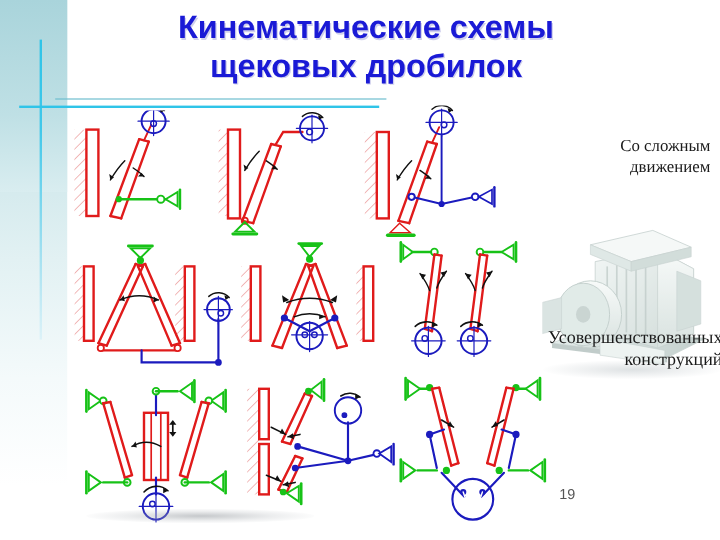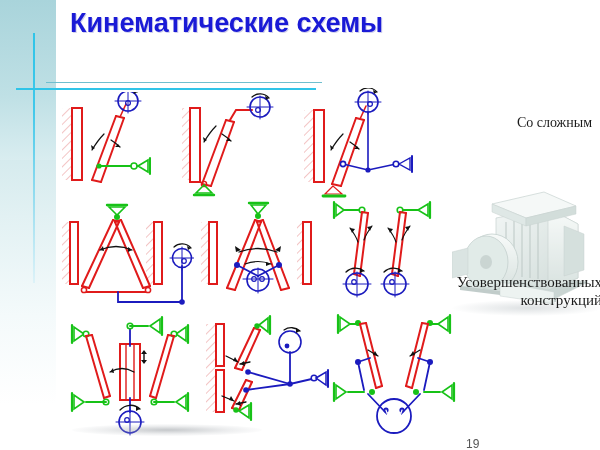--- a/index.html
+++ b/index.html
@@ -31,21 +31,21 @@
     background:#2fc4e8;
   }
   .h-line-b{
     position:absolute;left:46px;top:82px;width:276px;height:1px;
     background:#6fbfcf;
   }
 
   
   .title{
     position:absolute;left:70px;top:8px;width:470px;
-    text-align:left;
+    text-align:center;
     color:#1a1ad6;
     font-weight:bold;
     font-size:27px;
     line-height:1.18;
     letter-spacing:0px;
     text-shadow:1px 1px 0 rgba(120,120,200,.35);
   }
 
   
   .side-text{
@@ -61,21 +61,21 @@
 
   
   .machine{
     position:absolute;left:452px;top:178px;width:140px;height:130px;
     opacity:.55;
   }
 
   
   .page-no{
     position:absolute;left:466px;top:405px;
-    font-size:12px;color:#555;font-family:"Liberation Sans",sans-serif;margin-top:32px;
+    font-size:12px;color:#555;font-family:"Liberation Sans",sans-serif;
   }
 
   
   .shadow{
     position:absolute;left:72px;top:424px;width:190px;height:12px;
     background:radial-gradient(ellipse at 50% 50%, rgba(150,155,160,.55) 0%, rgba(170,175,180,.22) 45%, rgba(255,255,255,0) 75%);
     border-radius:50%;
   }
   .shadow2{
     position:absolute;left:452px;top:300px;width:150px;height:16px;
@@ -93,20 +93,21 @@
 
   <div class="left-band"></div>
   <div class="left-band2"></div>
 
   <div class="v-line"></div>
   <div class="h-line-b"></div>
   <div class="h-line-a"></div>
 
   <div class="title">
     <div>Кинематические схемы</div>
+    <div>щековых дробилок</div>
   </div>
 
   <div class="machine">
     <svg viewBox="0 0 140 130" width="140" height="130">
       <defs>
         <linearGradient id="mg1" x1="0" y1="0" x2="1" y2="1">
           <stop offset="0" stop-color="#e8f0ee"></stop>
             <stop offset="1" stop-color="#a9bdb8"></stop>
         </linearGradient>
         <linearGradient id="mg2" x1="0" y1="0" x2="0" y2="1">
@@ -144,20 +145,21 @@
 
       <polygon points="112,48 132,56 132,92 112,98" fill="#b4c7c3" stroke="#9aada9" stroke-width=".5"></polygon>
 
       <polygon points="48,104 102,114 102,126 48,118" fill="#dfeae7" stroke="#9aada9" stroke-width=".5"></polygon>
     </svg>
   </div>
   <div class="shadow2"></div>
 
   <div class="side-text side-text-1">
     <div>Со сложным</div>
+    <div>движением</div>
   </div>
 
   <div class="side-text side-text-2">
     <div>Усовершенствованных</div>
     <div>конструкций</div>
   </div>
 
   <svg width="0" height="0" style="position:absolute">
     <defs>
       <pattern id="hatch" width="6" height="6" patternTransform="rotate(45)" patternUnits="userSpaceOnUse">

